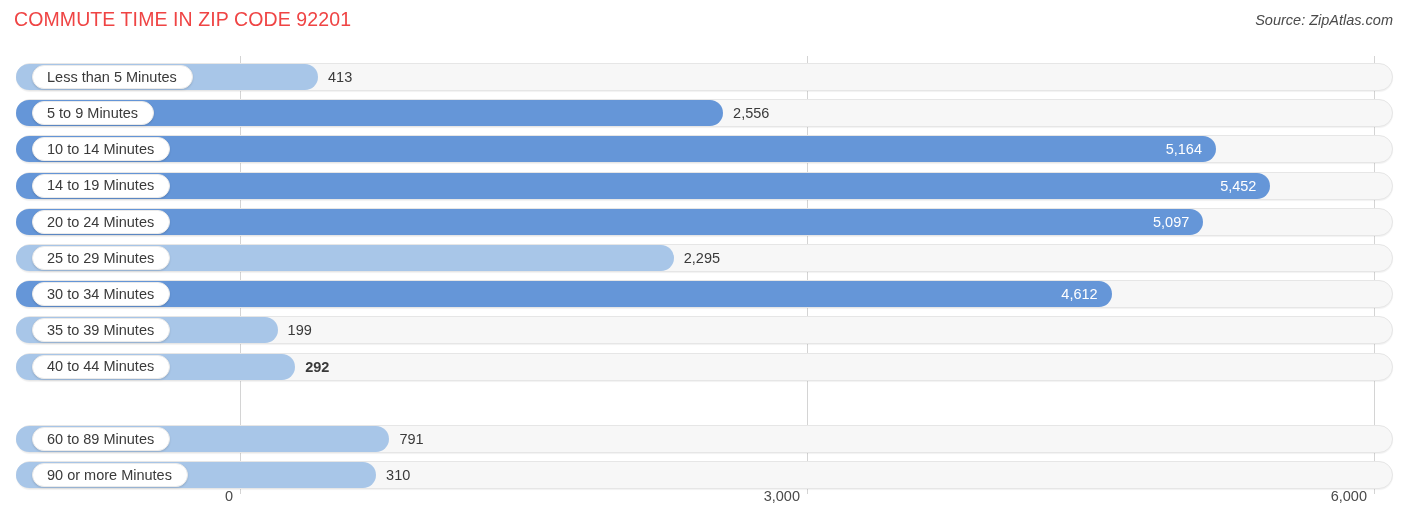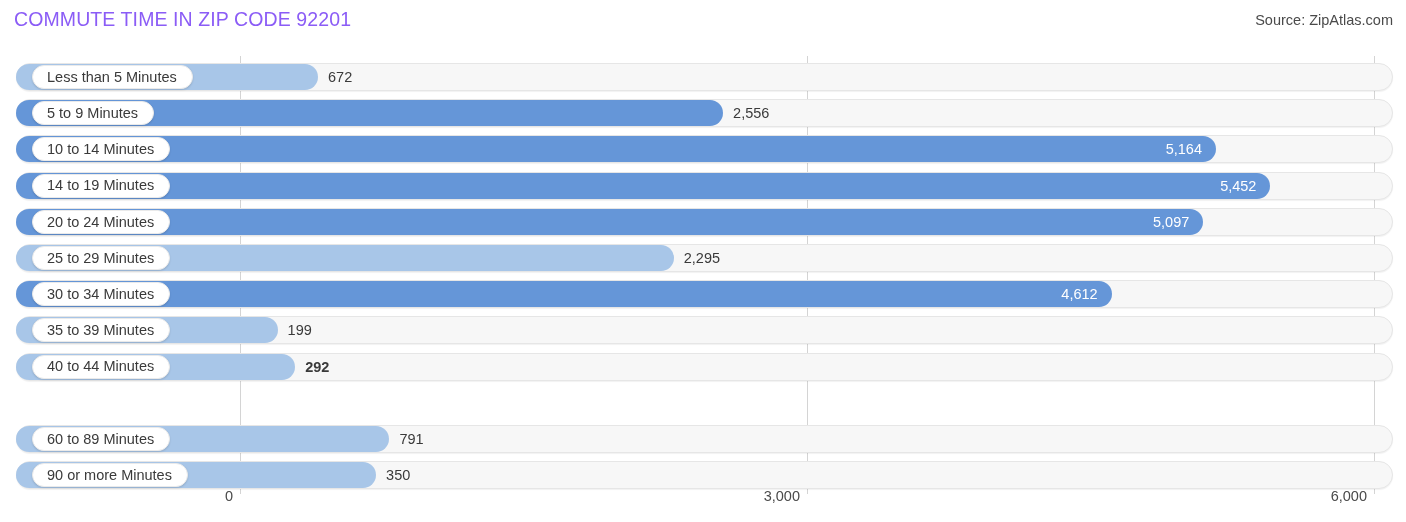--- a/index.html
+++ b/index.html
@@ -19,29 +19,30 @@
     background: #ffffff;
     overflow: hidden;
   }
 
   
   #chart-title {
     position: absolute;
     left: 14px;
     top: 8px;
     font-size: 19.5px;
-    color: #8b5cf6;
+    color: #ef4444;
     letter-spacing: 0.1px;
     white-space: nowrap;
   }
   #chart-source {
     position: absolute;
     right: 13px;
     top: 12px;
     font-size: 14.5px;
+    font-style: italic;
     color: #4a4a4a;
     white-space: nowrap;
   }
 
   
   #plot {
     position: absolute;
     left: 0;
     top: 56px;
     width: 1406px;
@@ -153,21 +154,21 @@
   <div id="plot">
       <div class="gridline" style="left: 240px;"></div>
       <div class="gridline" style="left: 807px;"></div>
       <div class="gridline" style="left: 1374px;"></div>
       <div class="bar-row" style="top: 5px;">
         <div class="bar-track"></div>
         <div class="bar-fill" style="width: 302.057px; background: rgb(168, 198, 232);"></div>
         <div class="bar-label-pill">
           <span>Less than 5 Minutes</span>
         </div>
-        <div class="bar-value-out" style="left: 328.057px;">672</div>
+        <div class="bar-value-out" style="left: 328.057px;">413</div>
       </div>
       <div class="bar-row" style="top: 41.2px;">
         <div class="bar-track"></div>
         <div class="bar-fill" style="width: 707.084px; background: rgb(101, 150, 216);"></div>
         <div class="bar-label-pill">
           <span>5 to 9 Minutes</span>
         </div>
         <div class="bar-value-out" style="left: 733.084px;">2,556</div>
       </div>
       <div class="bar-row" style="top: 77.4px;">
@@ -233,21 +234,21 @@
           <span>60 to 89 Minutes</span>
         </div>
         <div class="bar-value-out" style="left: 399.499px;">791</div>
       </div>
       <div class="bar-row" style="top: 403.2px;">
         <div class="bar-track"></div>
         <div class="bar-fill" style="width: 360.08px; background: rgb(168, 198, 232);"></div>
         <div class="bar-label-pill">
           <span>90 or more Minutes</span>
         </div>
-        <div class="bar-value-out" style="left: 386.08px;">350</div>
+        <div class="bar-value-out" style="left: 386.08px;">310</div>
       </div>
     </div>
 
   <div id="axis">
       <div class="axis-tick" style="left: 240px;">0</div>
       <div class="axis-tick" style="left: 807px;">3,000</div>
       <div class="axis-tick" style="left: 1374px;">6,000</div>
     </div>
 
 </div>

